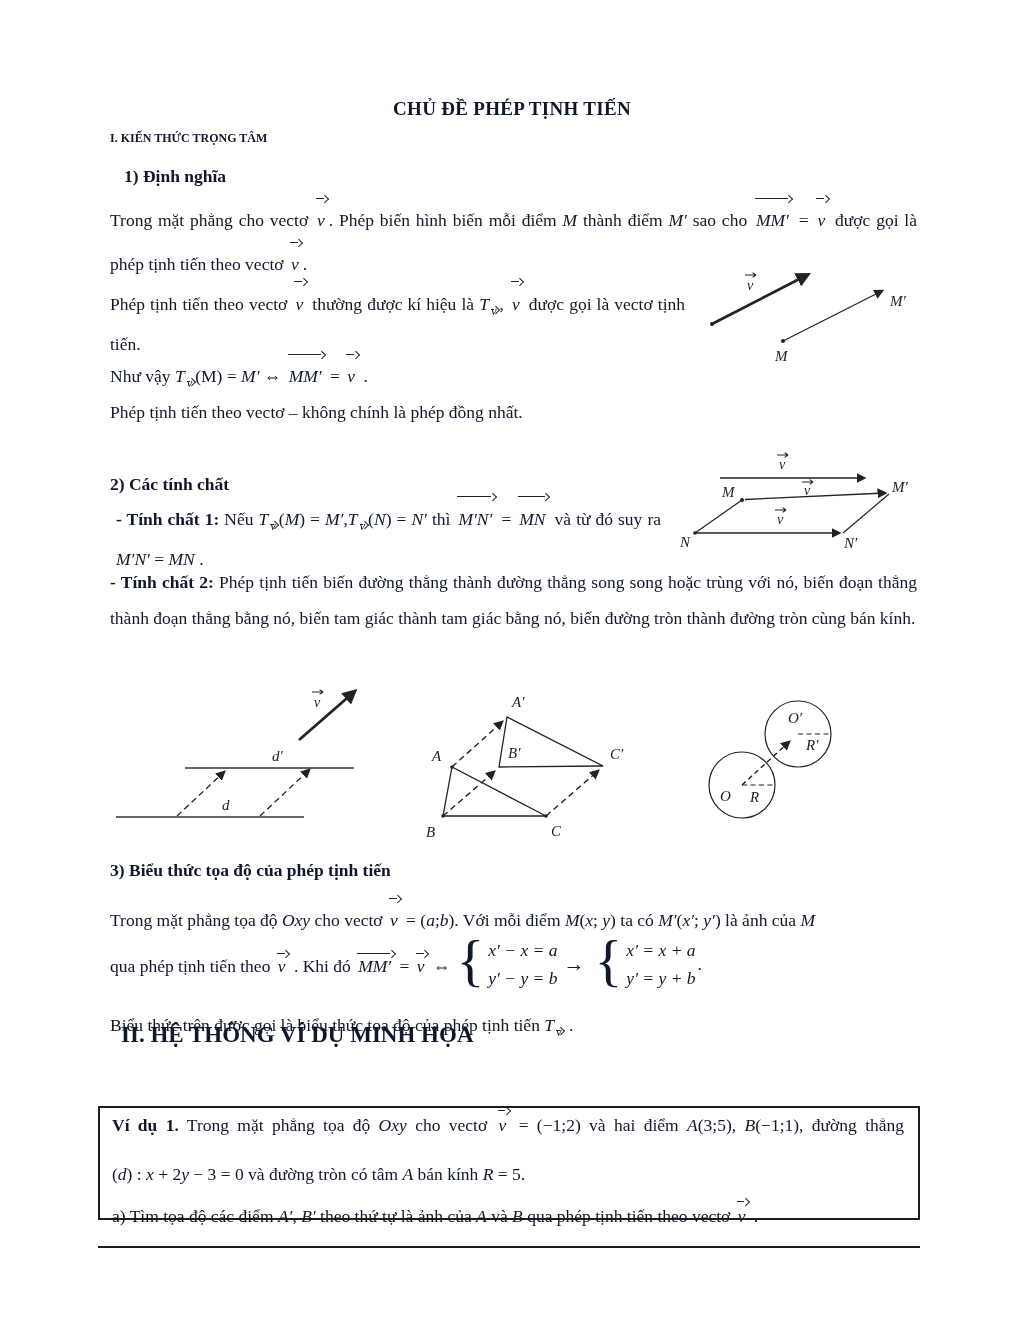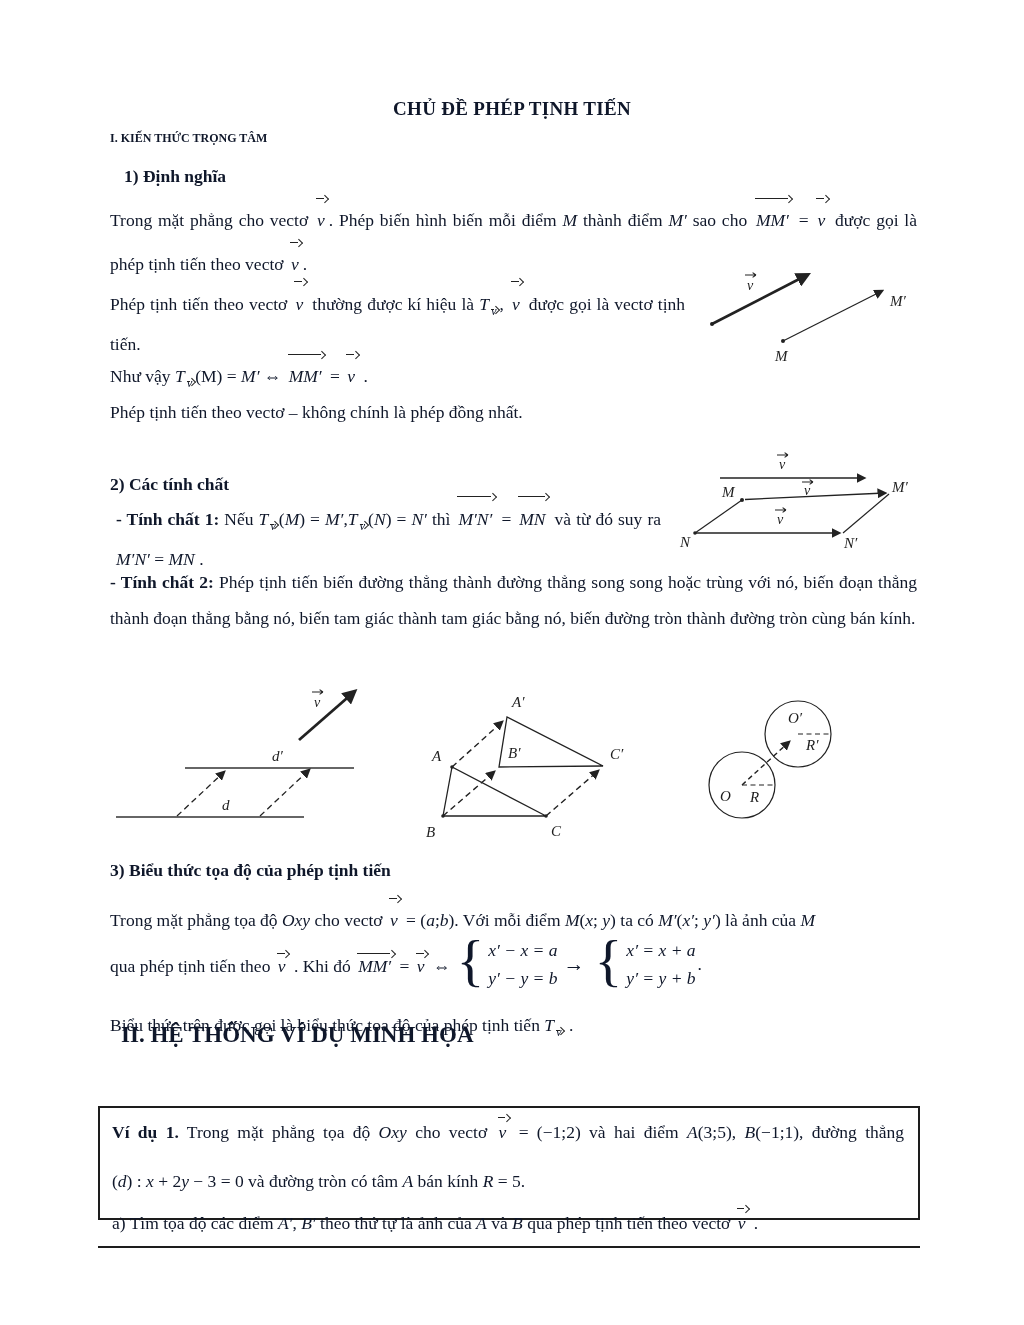--- a/index.html
+++ b/index.html
@@ -18,21 +18,21 @@
   .p-idn{left:110px;top:393px;width:700px;text-align:left;}
   .h2{left:110px;top:458px;margin-top:16px;}
   .p-tc1{left:116px;top:494px;width:545px;line-height:40px;}
   .p-tc2{left:110px;top:564px;width:807px;line-height:36px;}
   .h3{left:110px;top:860px;}
   .p-oxy{left:110px;top:896px;width:807px;text-align:left;}
   .formula{left:110px;top:931px;width:807px;height:66px;display:flex;align-items:center;}
   .p-clo{left:110px;top:1006px;width:807px;text-align:left;}
   .hII{left:110px;top:1022px;font-size:23px;margin-left:11px;}
   .exbox{left:98px;top:1106px;width:822px;height:114px;border:2px solid #1d1d1d;box-sizing:border-box;
-         padding:7px 14px 0 12px;}
+         padding:0 14px 0 12px;}
   .exline{margin:0;line-height:25px;}
   .exline + .exline{margin-top:24px;}
   .ex3{margin-top:12px !important;}
   .jline{text-align:justify;text-align-last:justify;}
   .footer-line{left:98px;top:1246px;width:822px;border-top:2px solid #1d1d1d;height:0;}
   .footer-text{left:98px;top:1327px;width:814px;text-align:right;}
   
   .vec{position:relative;display:inline-block;padding:5px 3px 0 2px;margin:0 1px;}
   .vec::before{content:'';position:absolute;top:2px;left:1px;right:4px;border-top:1.4px solid #222;}
   .vec::after{content:'';position:absolute;top:-0.5px;right:0px;width:4.6px;height:4.6px;

